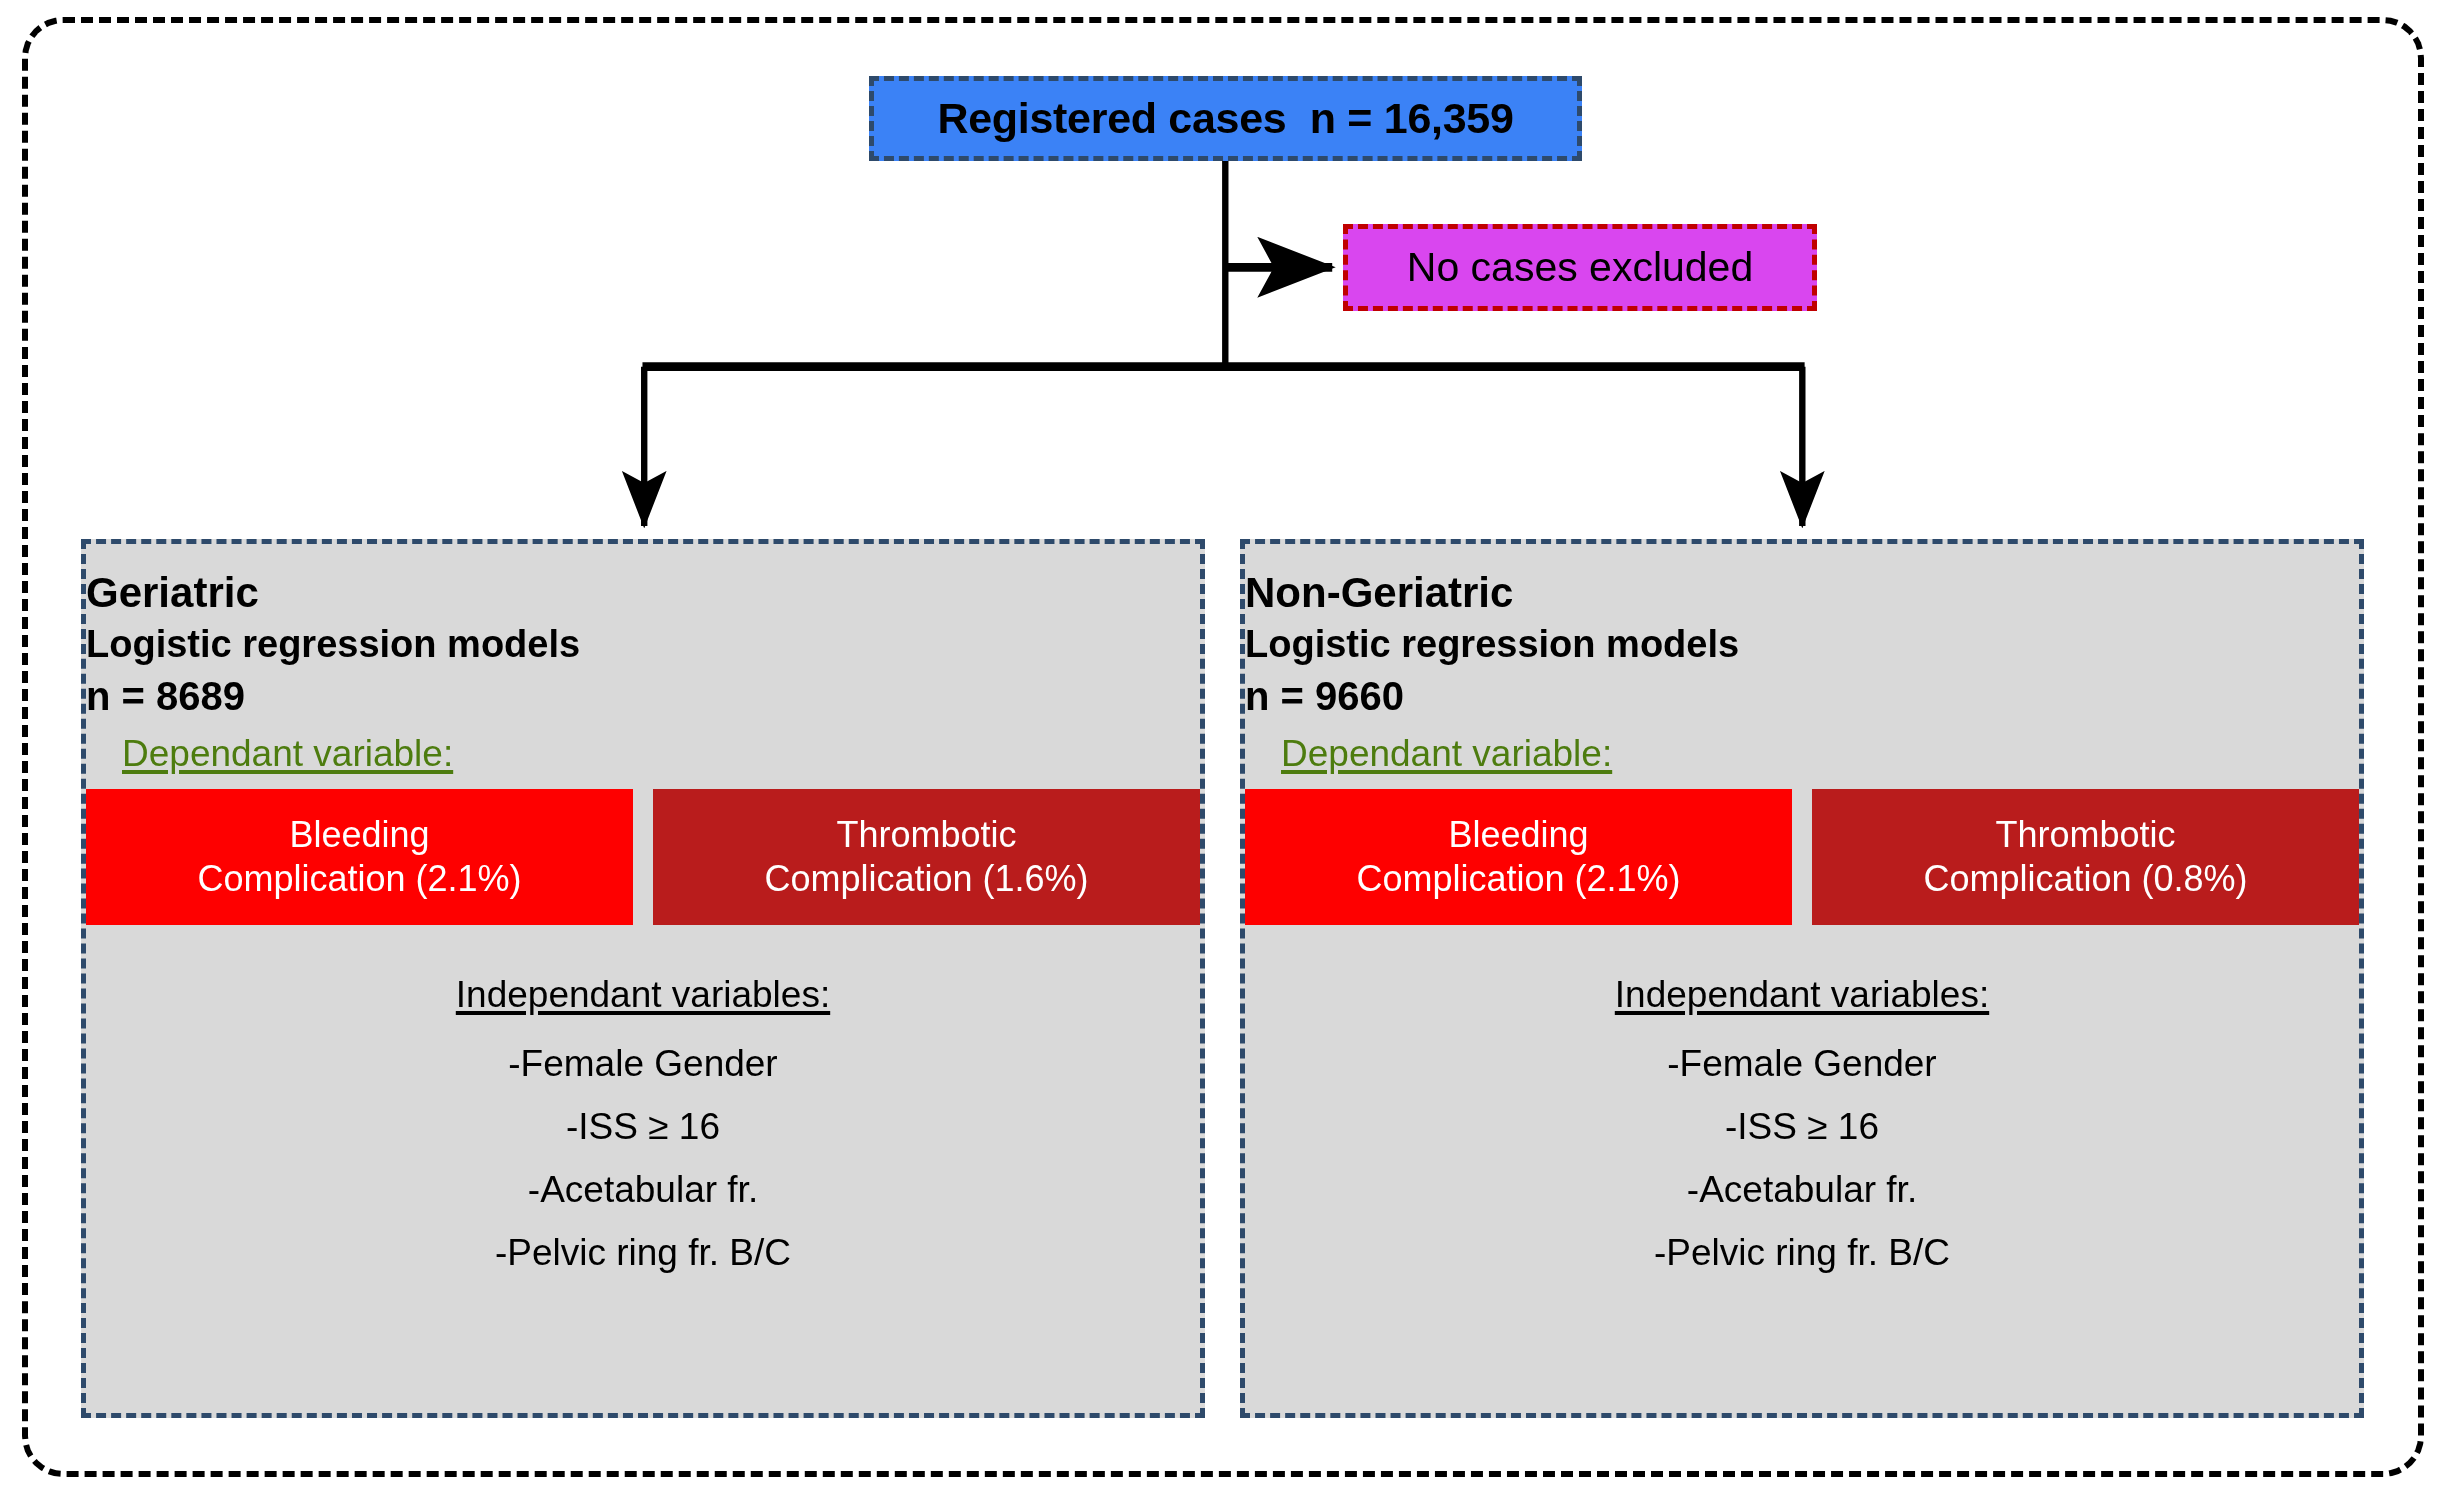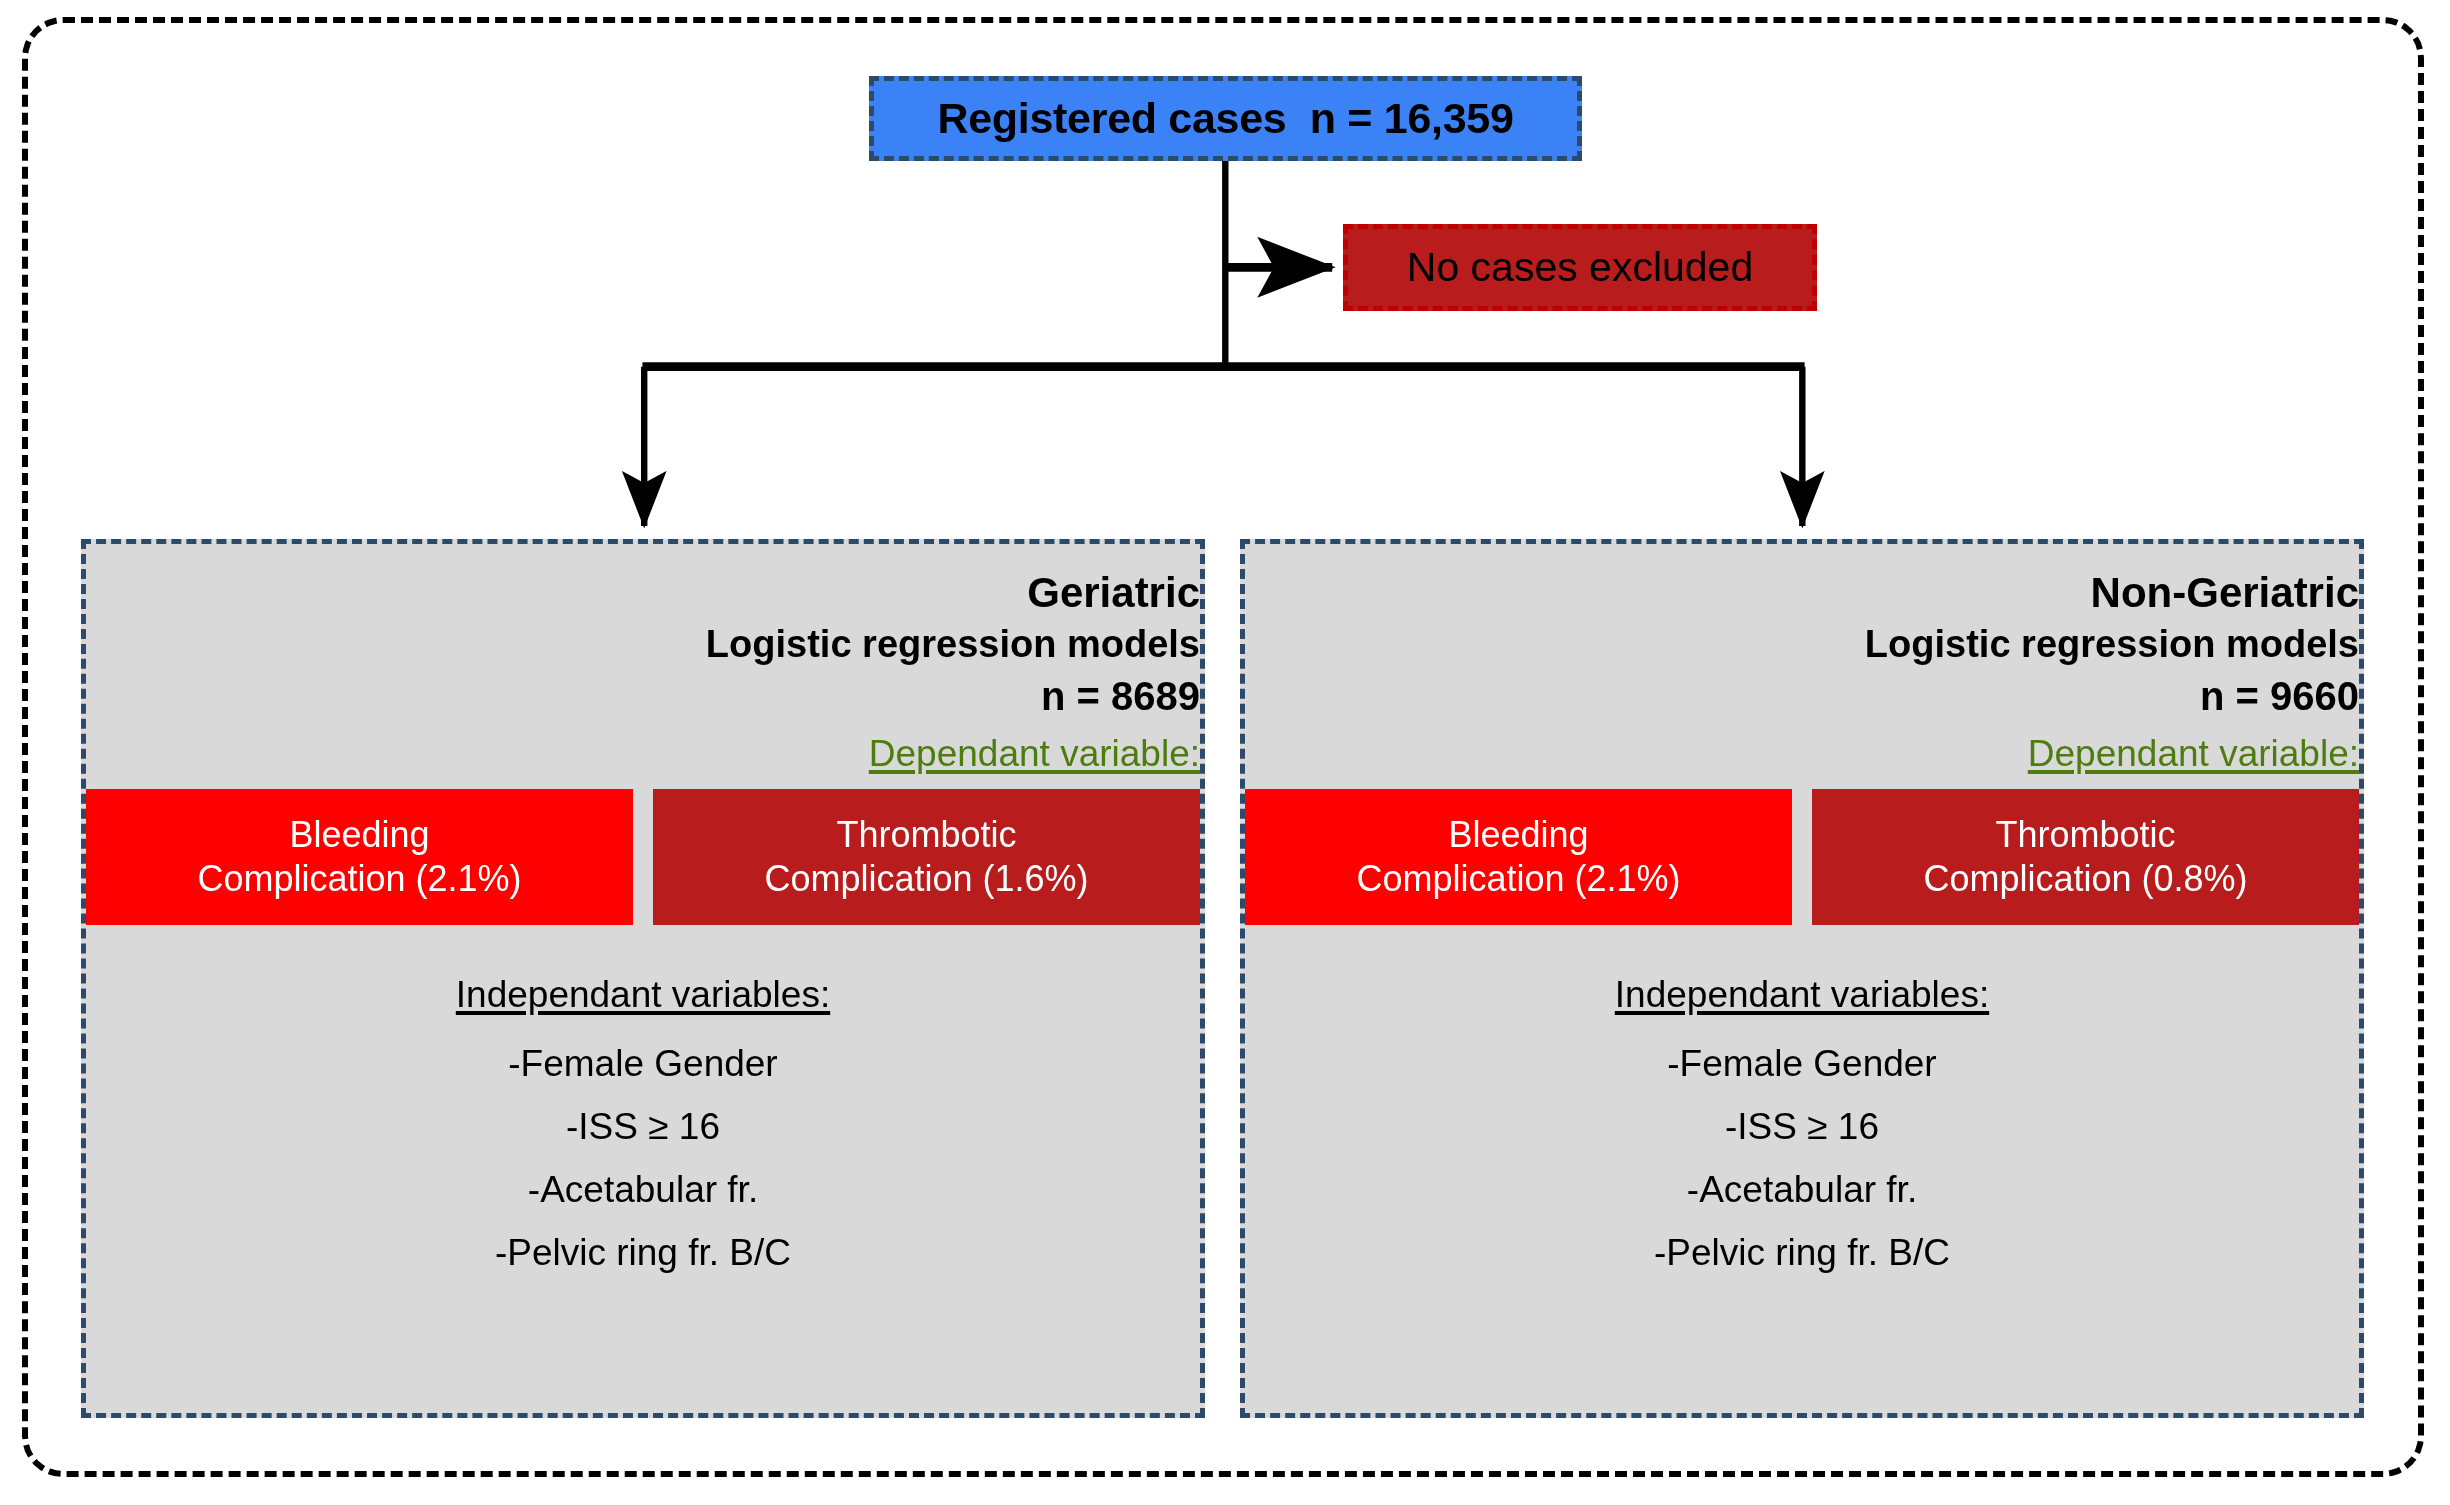--- a/index.html
+++ b/index.html
@@ -50,21 +50,21 @@
   }
 
   
   #excluded-box {
     position: absolute;
     left: 1343px;
     top: 224px;
     width: 474px;
     height: 87px;
     box-sizing: border-box;
-    background: #b91c1c;
+    background: #d946ef;
     border: 5.2px dashed #c00000;
     display: flex;
     align-items: center;
     justify-content: center;
   }
   #excluded-box .txt {
     font-size: 41px;
     color: #000;
     white-space: nowrap;
   }
@@ -95,21 +95,21 @@
   .panel-inner {
     position: relative;
     width: 100%;
     height: 100%;
     display: flex;
     flex-direction: column;
   }
 
   .panel-head {
     padding-top: 22px;
-    text-align: right;
+    text-align: left;
   }
   .panel-title {
     font-size: 42px;
     font-weight: bold;
     line-height: 1.28;
     color: #000;
   }
   .panel-subtitle {
     font-size: 38px;
     font-weight: bold;

